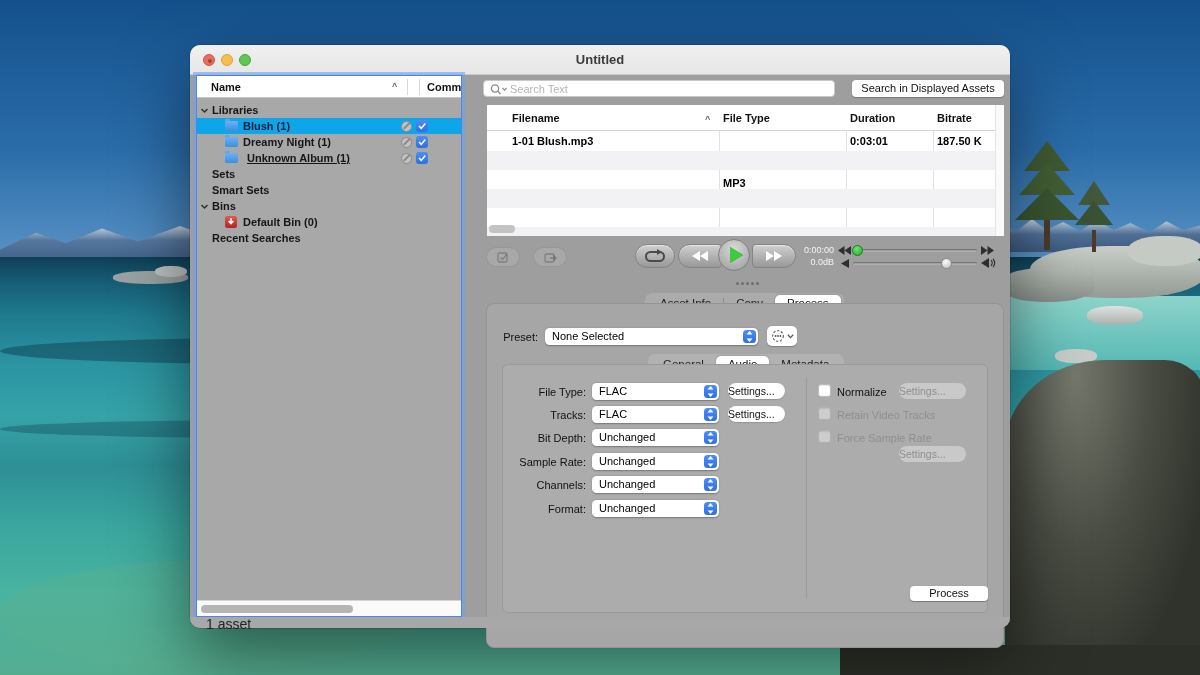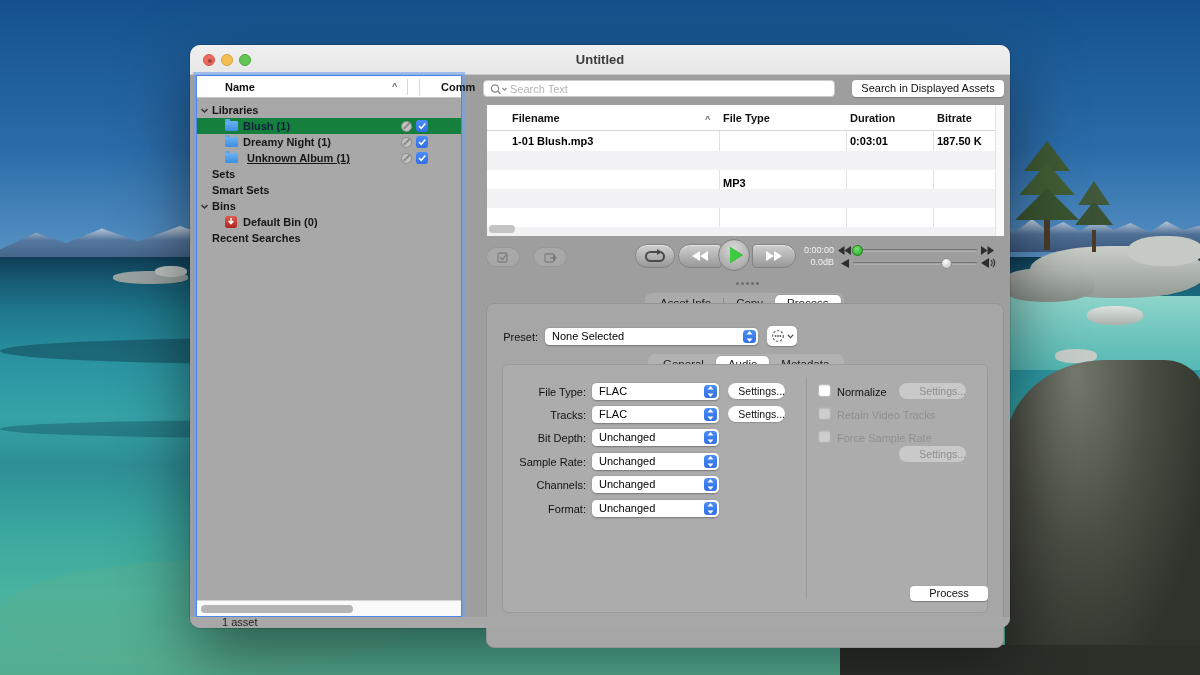--- a/index.html
+++ b/index.html
@@ -32,31 +32,31 @@
     font-size:11px; color:#1a1a1a; }
   .titlebar { left:0; top:0; width:820px; height:30px; border-radius:10px 10px 0 0;
     background:linear-gradient(#f0f0f0,#e6e6e6); border-bottom:1px solid #c9c9c9; }
   .tl { width:12px; height:12px; border-radius:50%; top:9px; }
   .tl-red { left:13px; background:#ed6a5e; border:.5px solid #d05548; }
   .tl-dot { left:4px; top:4px; width:4px; height:4px; border-radius:50%; background:#9e443a; }
   .tl-yellow { left:31px; background:#f5bf4f; border:.5px solid #d8a13d; }
   .tl-green { left:49px; background:#62c554; border:.5px solid #47a73c; }
   .win-title { left:0; top:7px; width:820px; text-align:center; font-size:13px; font-weight:700; color:#3b3b3b; }
   .statusbar { left:0; top:572px; width:820px; height:11px; border-radius:0 0 10px 10px; background:#a8a8a8; }
-  .status-text { left:32px; top:-1px; font-size:11px; color:#222; }
+  .status-text { left:16px; top:-1px; font-size:14px; color:#222; }
 
   
   #sidebar { left:6px; top:30px; width:266px; height:542px; background:#a8a8a8;
     border:1px solid #4d86e8; box-shadow:0 0 0 3px rgba(110,160,240,.6); }
   .sb-header { left:0; top:0; width:264px; height:22px; background:#fff; border-bottom:1px solid #c4c4c4; }
-  .sb-header .h-label { top:5px; font-weight:700; color:#111;margin-left:14px; }
+  .sb-header .h-label { top:5px; font-weight:700; color:#111; }
   .sb-sort { top:5px; font-size:9px; color:#666; font-weight:700; }
   .sb-div { top:3px; width:1px; height:16px; background:#d8d8d8; }
   .sb-row { left:0; width:264px; height:16px; line-height:16px; font-weight:700; color:#161616; }
-  .sb-row.sel { background:#15803d; color:#0d1e3c; }
+  .sb-row.sel { background:#0ea5e9; color:#0d1e3c; }
   .chev { top:4px; }
   .folder { top:3px; width:13px; height:10px; border-radius:1.5px;
     background:linear-gradient(#6ab2f2,#3d8fe0); }
   .folder::before { content:""; position:absolute; left:0; top:-2px; width:5px; height:2px;
     border-radius:1px 1px 0 0; background:#5aa7ee; }
   .binicon { top:2px; width:12px; height:12px; border-radius:2.5px;
     background:linear-gradient(#e05a50,#b02520); }
   .sync { top:2.5px; width:11px; height:11px; border-radius:50%; background:#c2c2c2;
     border:1.5px solid #8a8a8a; }
   .sync::before { content:""; position:absolute; left:4px; top:-1px; width:1.5px; height:9px;
@@ -119,21 +119,21 @@
     background:#a6a6a6; border:1px solid #949494; }
   .inner-panel { left:312px; top:319px; width:486px; height:249px; border-radius:6px;
     background:#acacac; border:1px solid #9a9a9a; }
   .v-div { left:616px; top:332px; width:1px; height:222px; background:#9a9a9a; }
 
   .f-label { text-align:right; color:#111; }
   .popup { background:#fff; border-radius:4.5px; height:17px; box-shadow:0 .5px 1.5px rgba(0,0,0,.3);
     line-height:17px; padding-left:7px; color:#000; }
   .stepper { position:absolute; right:2px; top:2px; width:13px; height:13px; border-radius:3.5px;
     background:linear-gradient(#4b8df8,#2f6fe4); display:flex; align-items:center; justify-content:center; }
-  .mini-btn { background:#fff; border-radius:8px; height:16px; line-height:16px; text-align:right;
+  .mini-btn { background:#fff; border-radius:8px; height:16px; line-height:16px; text-align:left;
     font-size:10.5px; color:#111; box-shadow:0 .5px 1px rgba(0,0,0,.25); }
   .mini-btn.disabled { background:rgba(255,255,255,.35); color:#8e8e8e; box-shadow:none; }
   .chk { width:13px; height:13px; border-radius:3px; background:#fff; border:.5px solid #bbb;
     box-shadow:inset 0 .5px 1px rgba(0,0,0,.15); }
   .chk.disabled { background:rgba(255,255,255,.4); border-color:rgba(150,150,150,.5); }
   .opt-label { color:#111; }
   .opt-label.disabled { color:#8f8f8f; }
   .menu-btn { left:577px; top:281px; width:30px; height:20px; background:#fff; border-radius:5px;
     box-shadow:0 .5px 1px rgba(0,0,0,.25); display:flex; align-items:center; justify-content:center; gap:2px; }
   .process-btn { left:720px; top:541px; width:78px; height:15px; background:#fff; border-radius:4px;

